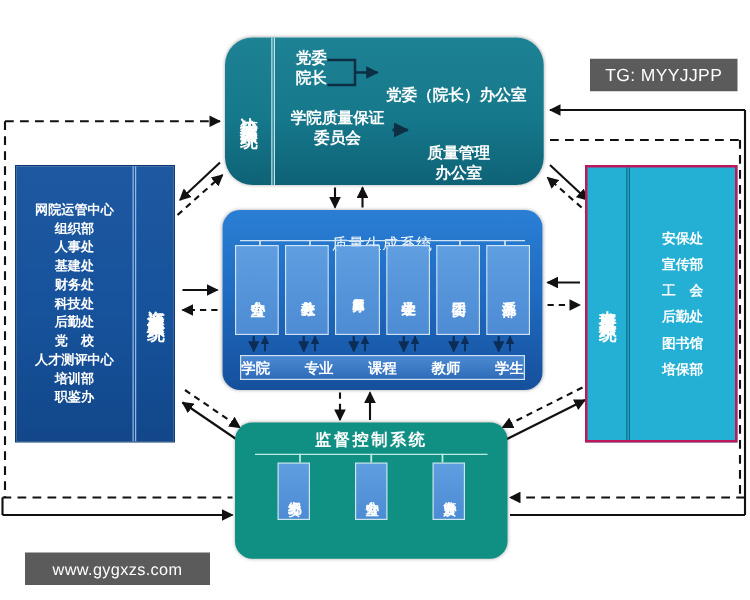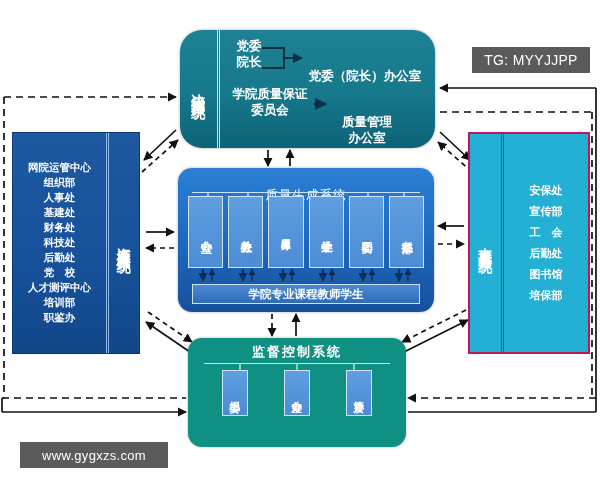--- a/index.html
+++ b/index.html
@@ -103,21 +103,21 @@
   .qcol { flex:1; height:72px; background: linear-gradient(180deg,#5f9ee0 0%, #4d8bd4 100%);
           border:1px solid #cfe3f7; display:flex; align-items:center; justify-content:center; }
   .qcol span { writing-mode: vertical-rl; text-orientation: upright;
                color:#ffffff; font-weight:bold; font-size:11.5px; line-height:1.02;
                letter-spacing:0px; }
   .qcol.narrow span { font-size: 9.5px; }
   #quality .stripe {
     position:absolute; left:14px; right:14px; bottom:8px; height:20px;
     background: linear-gradient(180deg,#4b8ad2 0%, #2f6cba 100%);
     border:1px solid #cfe3f7;
-    display:flex; align-items:center; justify-content:center;
+    display:flex; align-items:center; justify-content:space-between;
   }
   #quality .stripe div { color:#fff; font-weight:bold; font-size:11.5px; }
 
   
   #supervise {
     position: absolute; left: 188px; top: 338px; width: 218px; height: 109px;
     background: #109083;
     border-radius: 14px;
     box-shadow: 0 0 3px rgba(0,0,0,.3);
   }

